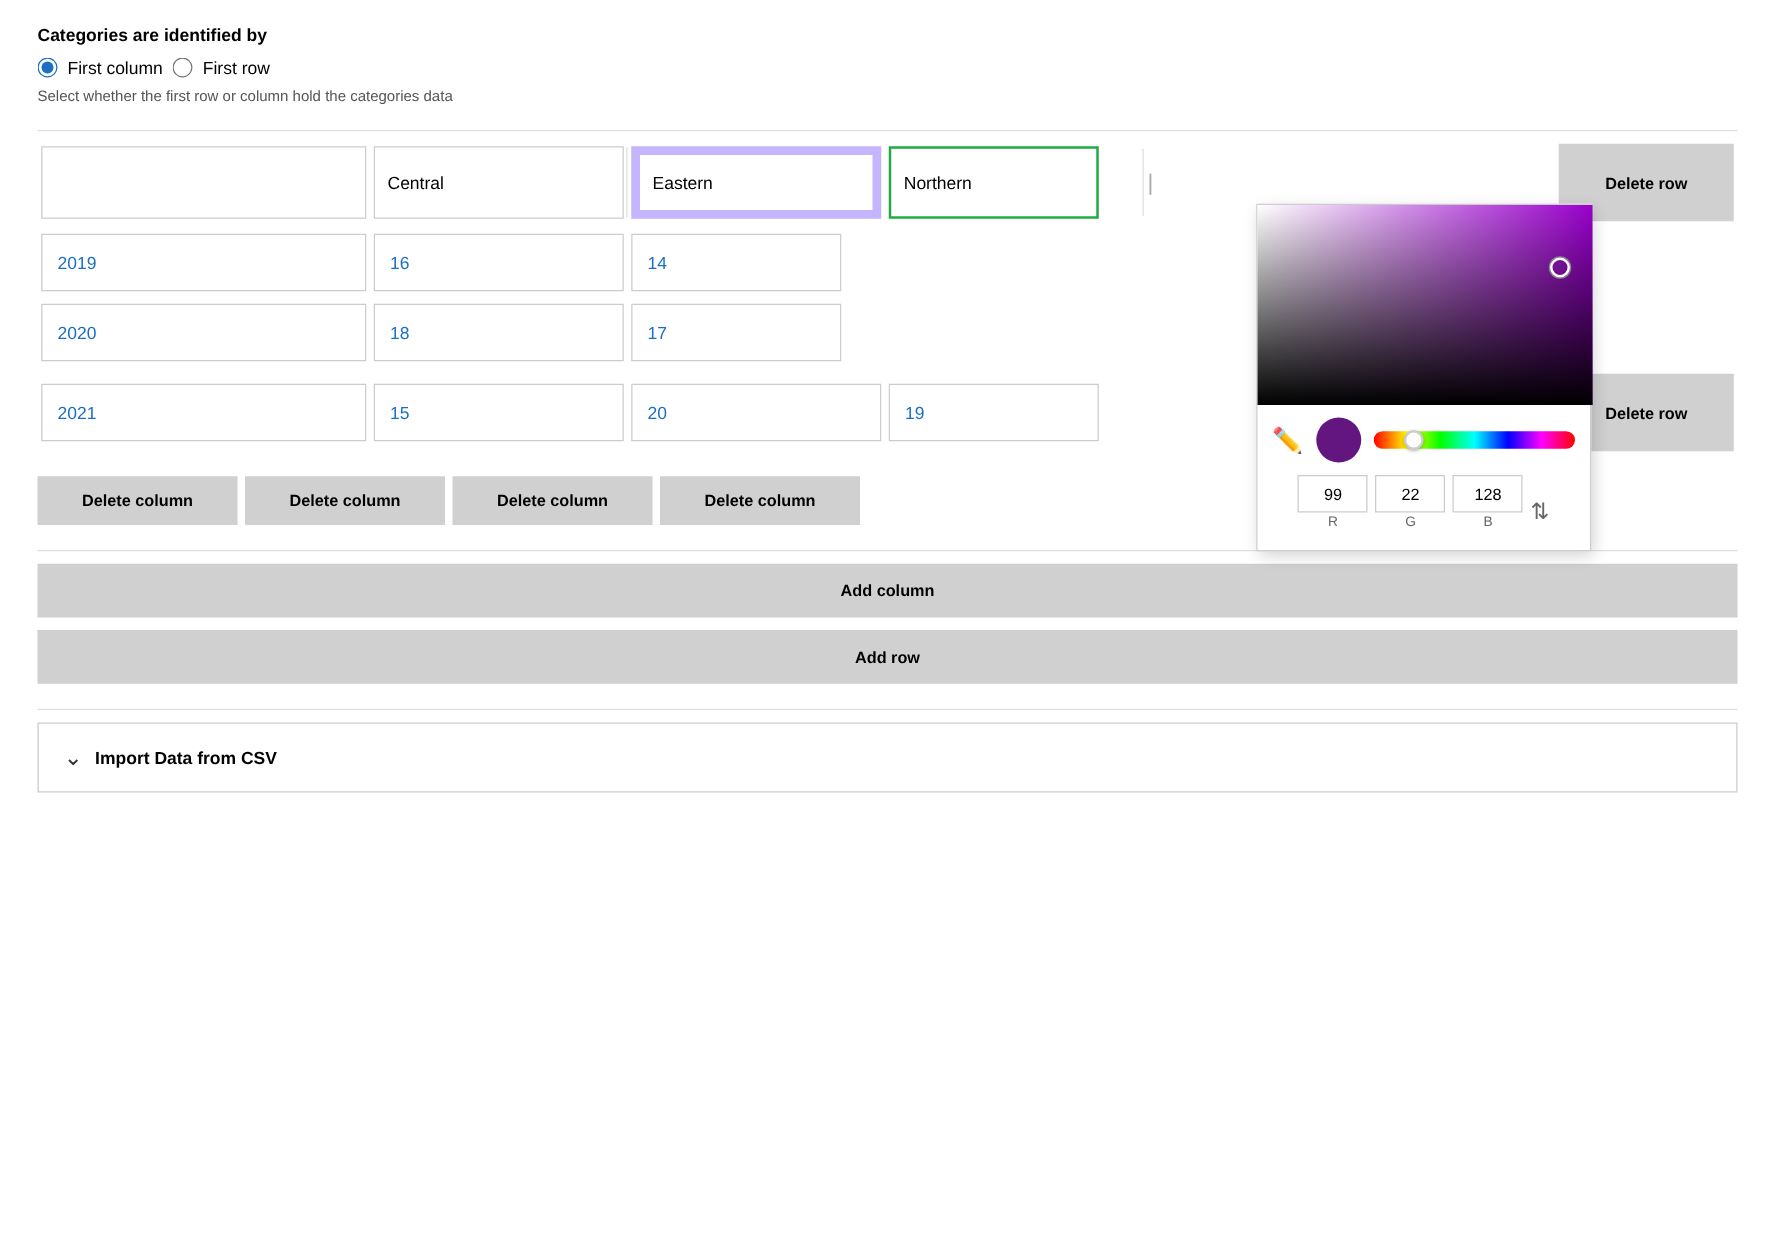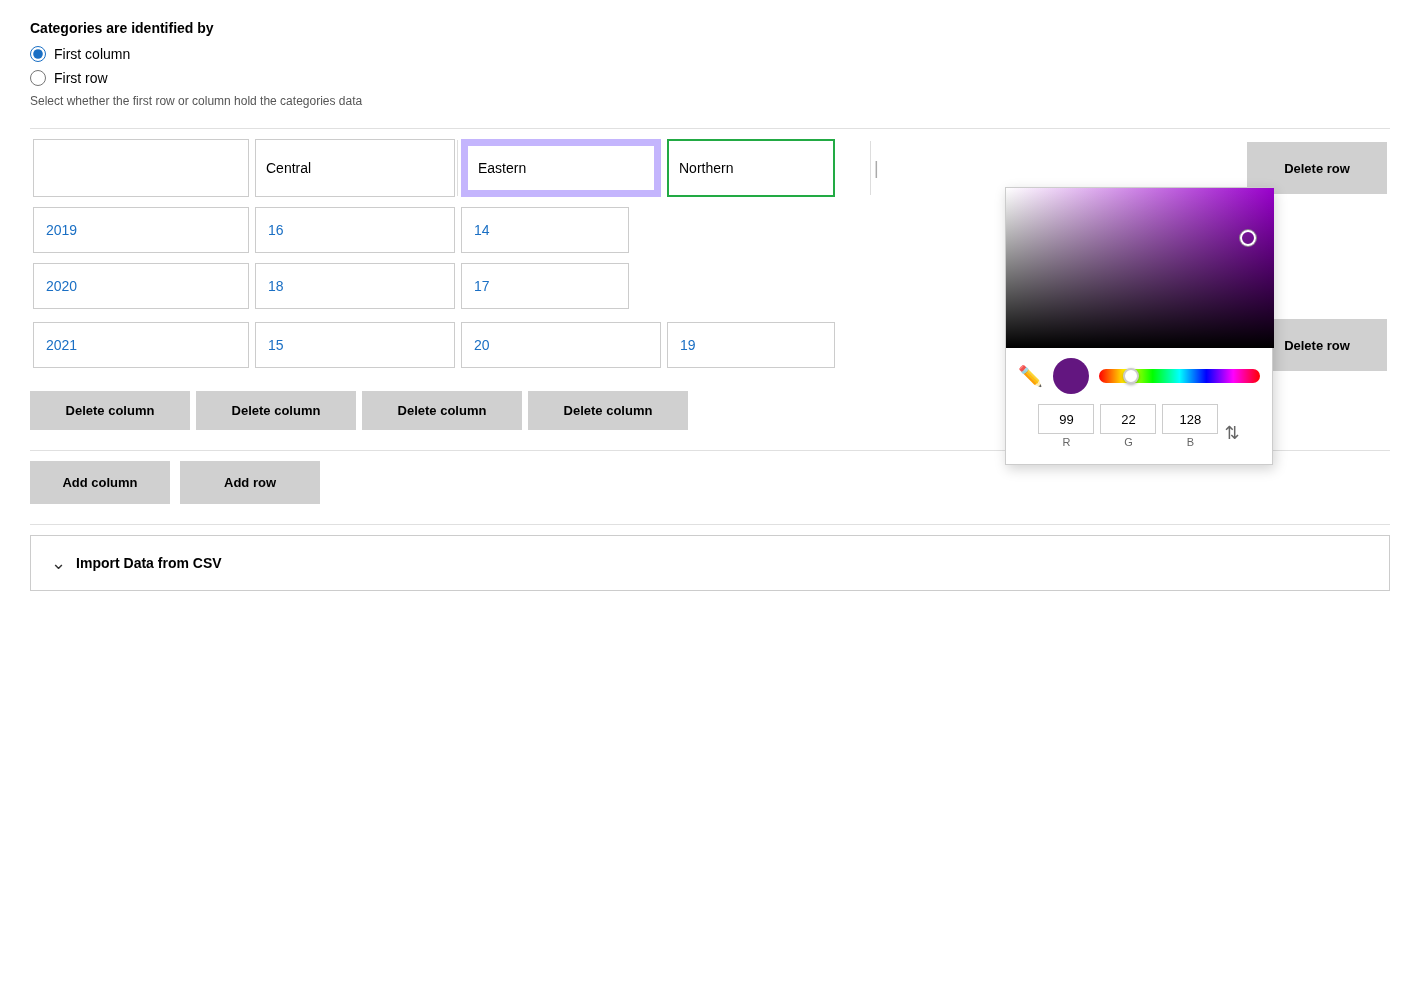--- a/index.html
+++ b/index.html
@@ -6,21 +6,21 @@
     body {
       font-family: 'Segoe UI', Arial, sans-serif;
       background: #fff;
       color: #000;
       font-size: 14px;
       padding: 20px 30px;
     }
 
     .categories-section { margin-bottom: 20px; }
     .categories-title { font-weight: bold; font-size: 14px; margin-bottom: 10px; }
-    .radio-group { display: flex; flex-direction: column; gap: 8px; margin-bottom: 8px; }
+    .radio-group { display: flex; gap: 8px; margin-bottom: 8px; }
     .radio-label {
       display: flex; align-items: center; gap: 8px; cursor: pointer; font-size: 14px;
     }
     .radio-label input[type="radio"] { accent-color: #1a6fc4; width: 16px; height: 16px; }
     .hint-text { font-size: 12px; color: #555; }
 
     .table-section { margin-bottom: 20px; position: relative; }
 
     .header-cell {
       border: 1px solid #ccc;
@@ -56,21 +56,21 @@
     }
 
     .cell-active-border {
       border: 2px solid #22aa44 !important;
     }
 
     .delete-btn {
       background: #d0d0d0;
       border: none;
       padding: 0 18px;
-      height: 52px;
+      height: 62px;
       font-weight: bold;
       font-size: 13px;
       cursor: pointer;
       white-space: nowrap;
       margin: 4px 3px;
     }
 
     .row-cells {
       display: flex;
       flex: 1;
@@ -93,21 +93,21 @@
       color: #1a6fc4;
       background: transparent;
     }
 
     .header-row-wrapper {
       display: flex;
       align-items: center;
       margin-bottom: 2px;
     }
 
-    .col1 { width: 216px; }
+    .col1 { width: 260px; }
     .col2 { width: 200px; }
     .col3 { width: 200px; }
     .col4 { width: 168px; }
     .col-action { min-width: 140px; }
 
     .delete-column-row {
       display: flex;
       gap: 6px;
       margin: 10px 0 16px 0;
       padding-top: 6px;
@@ -120,20 +120,21 @@
       font-weight: bold;
       font-size: 13px;
       cursor: pointer;
       min-width: 160px;
     }
 
     .add-buttons-row {
       display: flex;
       gap: 10px;
       margin: 10px 0 20px 0;
+      flex-direction: column;
     }
 
     .add-btn {
       background: #d0d0d0;
       border: none;
       padding: 14px 28px;
       font-weight: bold;
       font-size: 13px;
       cursor: pointer;
       min-width: 140px;

